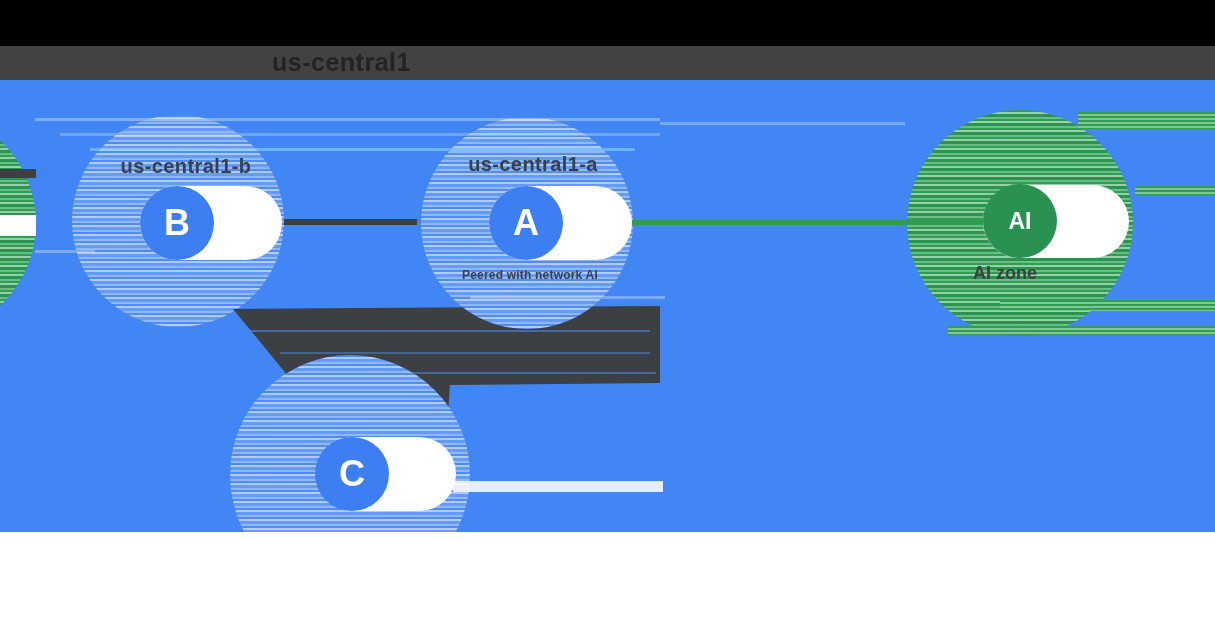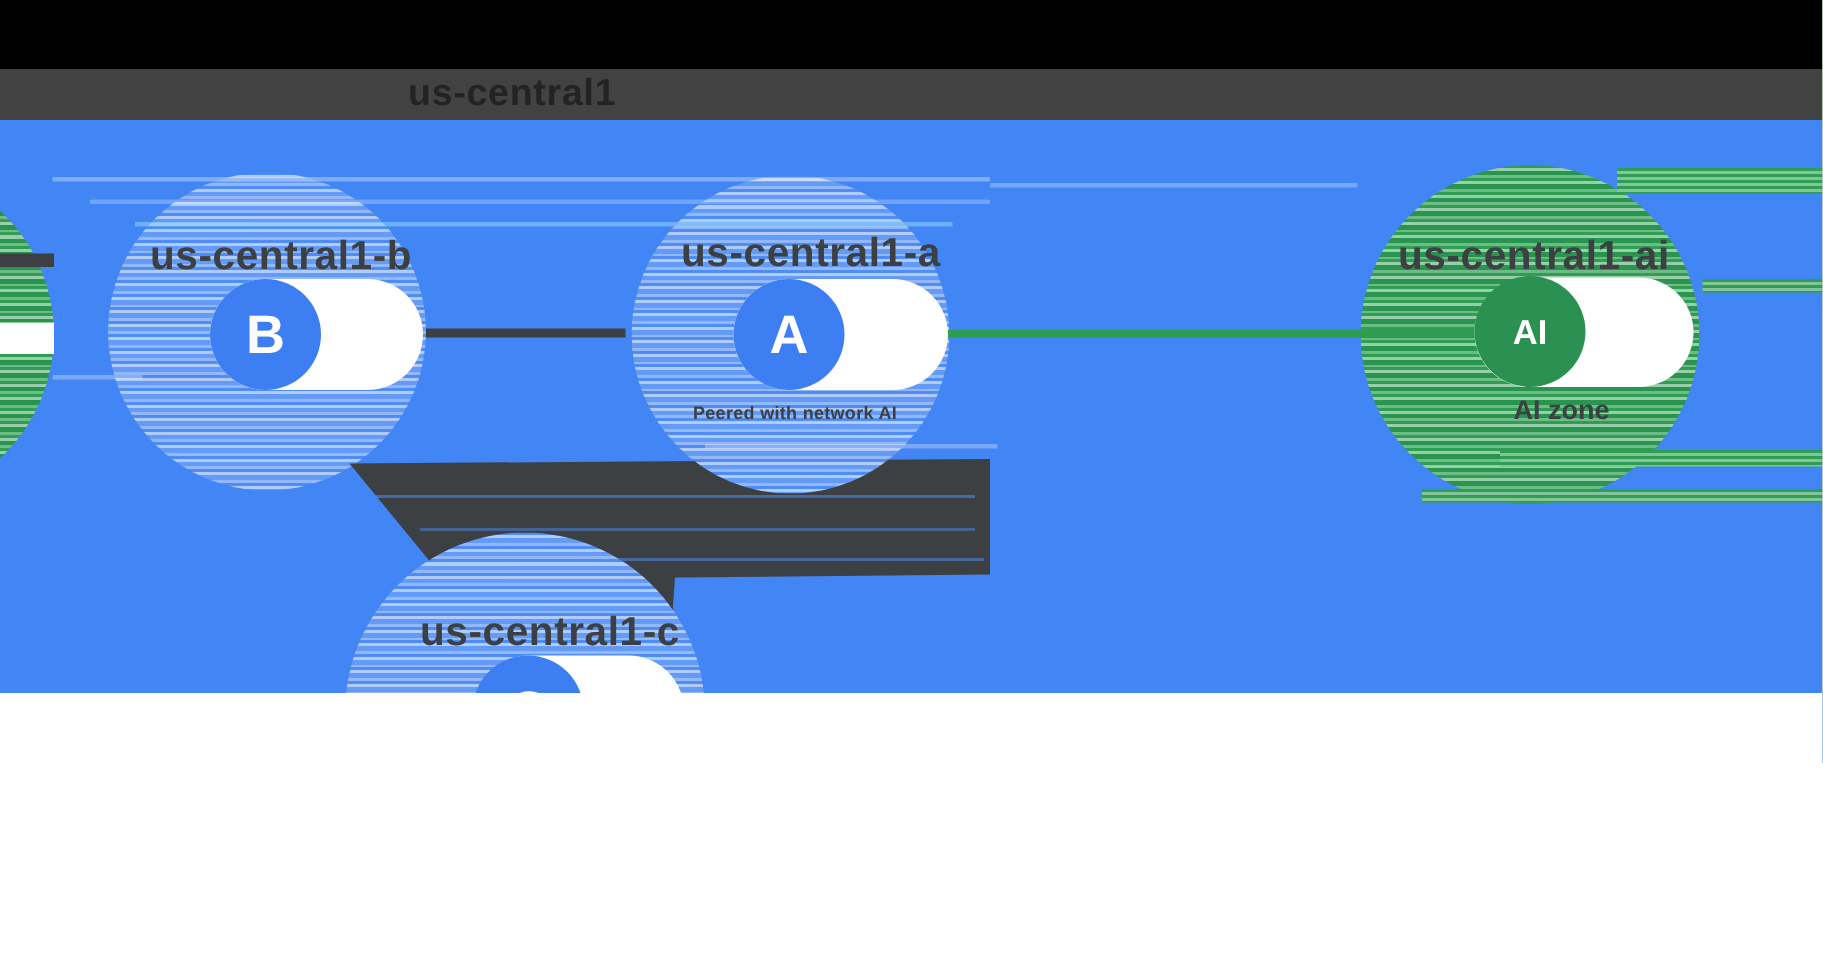--- a/index.html
+++ b/index.html
@@ -1,16 +1,16 @@
 <!DOCTYPE html>
 <html><head>
 <meta charset="utf-8">
 <style>
   html,body{margin:0;padding:0;background:#ffffff;}
-  .canvas{position:relative;width:1215px;height:462px;overflow:hidden;
+  .canvas{position:relative;width:1215px;height:532px;overflow:hidden;
           font-family:"Liberation Sans",sans-serif;background:#84cc16;}
   .abs{position:absolute;}
 
   
   .strip-black{left:0;top:0;width:1215px;height:46px;background:#000000;}
   .region-bar{left:0;top:46px;width:1215px;height:34px;background:#424242;}
   .region-title{left:272px;top:48px;width:170px;height:24px;color:#232323;
                 font-size:25px;font-weight:bold;letter-spacing:.5px;white-space:nowrap;}
 
   
@@ -49,28 +49,28 @@
   .disc{width:74px;height:74px;border-radius:50%;display:flex;align-items:center;
         justify-content:center;color:#ffffff;font-weight:bold;font-size:36px;}
   .disc.blue{background:#3d7ef2;}
   .disc.green{background:#2a9152;font-size:23px;}
   .disc-b{left:140px;top:186px;}
   .disc-a{left:489px;top:186px;}
   .disc-c{left:315px;top:437px;}
   .disc-ai{left:983px;top:184px;}
 
   
-  .nlabel{color:#3c4043;font-weight:bold;font-size:27px;letter-spacing:.4px;
+  .nlabel{color:#3c4043;font-weight:bold;font-size:20px;letter-spacing:.4px;
           text-align:center;white-space:nowrap;}
   .nlabel-b{left:100px;top:155px;width:172px;}
   .nlabel-a{left:454px;top:153px;width:158px;}
   .nlabel-c{left:280px;top:406px;width:168px;}
   .nlabel-ai{left:932px;top:155px;width:180px;}
   .sublabel-ai{left:973px;top:263px;width:100px;color:#3c4043;font-weight:bold;
-               font-size:18px;text-align:right;white-space:nowrap;}
+               font-size:18px;text-align:left;white-space:nowrap;}
   .peer-label{left:462px;top:268px;width:212px;color:#3c4043;font-weight:bold;
               font-size:12px;letter-spacing:.2px;white-space:nowrap;}
 
   
   .link-ba{left:284px;top:219px;width:133px;height:6px;background:#3c4043;}
   .link-aai{left:632px;top:220px;width:352px;height:5px;background:#2e9d52;}
 
   
   .stripe{height:3px;}
   .s1{left:35px;top:118px;width:625px;background:rgba(255,255,255,.32);}
@@ -149,18 +149,16 @@
   </div>
   <div class="abs disc blue disc-c">
     <span>C</span>
   </div>
   <div class="abs disc green disc-ai">
     <span>AI</span>
   </div>
 
   <div class="abs nlabel nlabel-b">us-central1-b</div>
   <div class="abs nlabel nlabel-a">us-central1-a</div>
-  <div class="abs nlabel nlabel-c">us-central1-c</div>
-  <div class="abs nlabel nlabel-ai">us-central1-ai</div>
   <div class="abs sublabel-ai">AI zone</div>
   <div class="abs peer-label">Peered with network AI</div>
 
 </div>
 
 </body></html>

